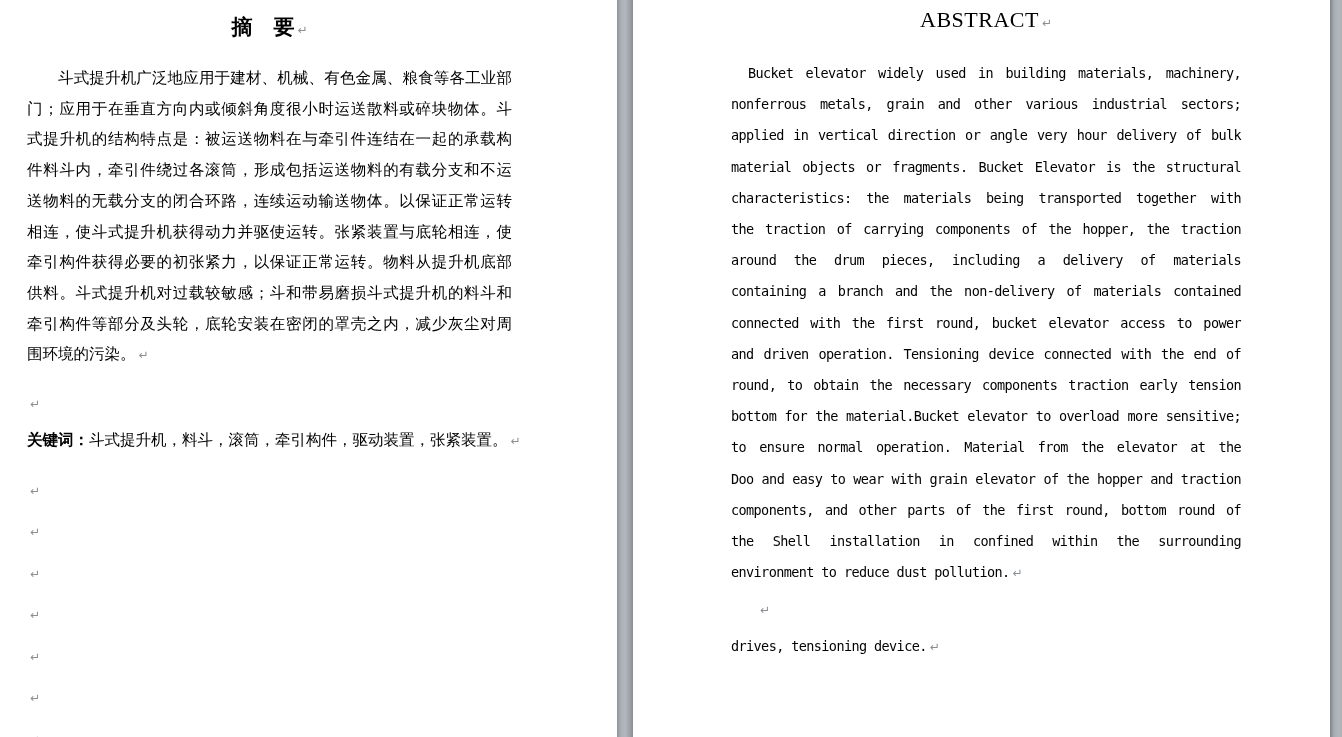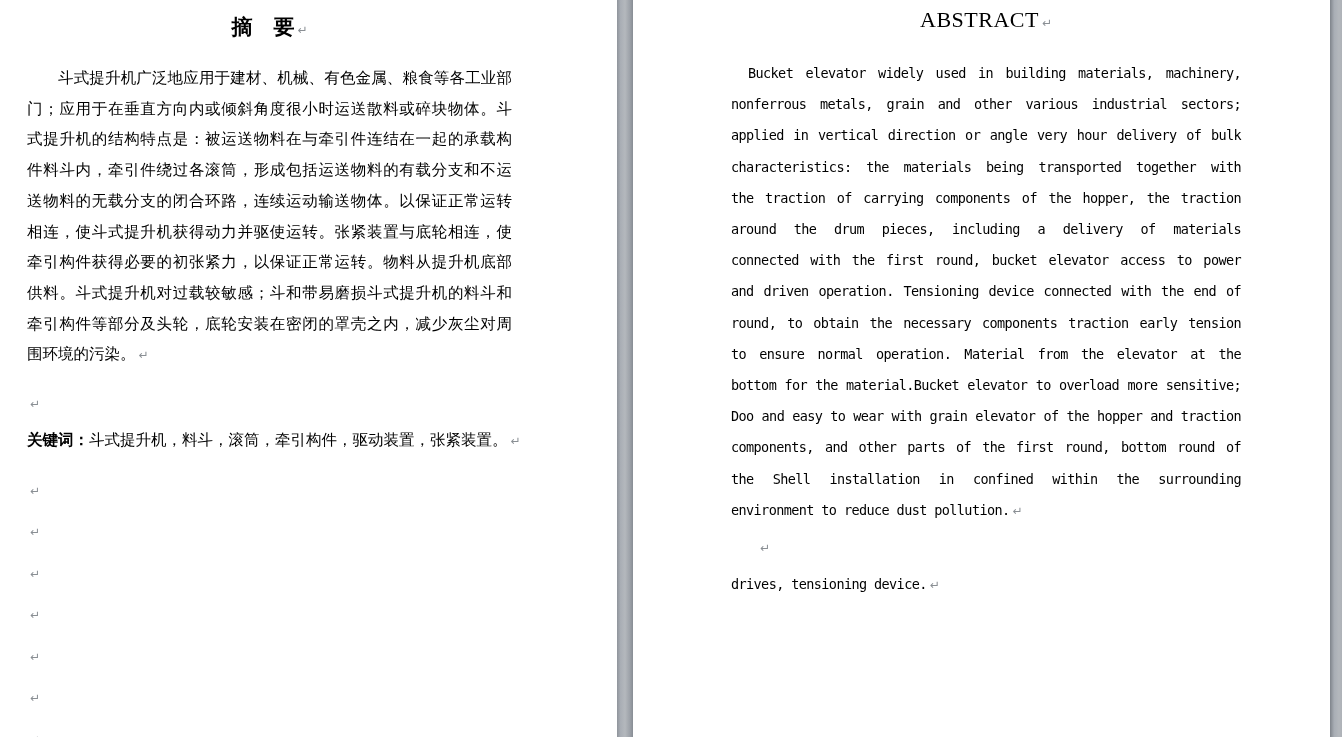--- a/index.html
+++ b/index.html
@@ -106,28 +106,30 @@
 
   <div class="gutter gutter-mid"></div>
 
   <div class="page page-right">
     <div class="en-title"><span>ABSTRACT</span><span class="pilcrow">↵</span></div>
 
     <div class="en-body">
       <div class="en-line first">Bucket elevator widely used in building materials, machinery,</div>
       <div class="en-line">nonferrous metals, grain and other various industrial sectors;</div>
       <div class="en-line">applied in vertical direction or angle very hour delivery of bulk</div>
+      <div class="en-line">material objects or fragments. Bucket Elevator is the structural</div>
       <div class="en-line">characteristics: the materials being transported together with</div>
       <div class="en-line">the traction of carrying components of the hopper, the traction</div>
       <div class="en-line">around the drum pieces, including a delivery of materials</div>
+      <div class="en-line">containing a branch and the non-delivery of materials contained</div>
       <div class="en-line">connected with the first round, bucket elevator access to power</div>
       <div class="en-line">and driven operation. Tensioning device connected with the end of</div>
       <div class="en-line">round, to obtain the necessary components traction early tension</div>
+      <div class="en-line">bottom for the material.Bucket elevator to overload more sensitive;</div>
       <div class="en-line">to ensure normal operation. Material from the elevator at the</div>
-      <div class="en-line">bottom for the material.Bucket elevator to overload more sensitive;</div>
       <div class="en-line">Doo and easy to wear with grain elevator of the hopper and traction</div>
       <div class="en-line">components, and other parts of the first round, bottom round of</div>
       <div class="en-line">the Shell installation in confined within the surrounding</div>
       <div class="en-line last"><span>environment to reduce dust pollution.</span><span class="pilcrow">↵</span></div>
     </div>
 
     <div class="en-empty">
         <span class="pilcrow">↵</span>
       </div>
 

